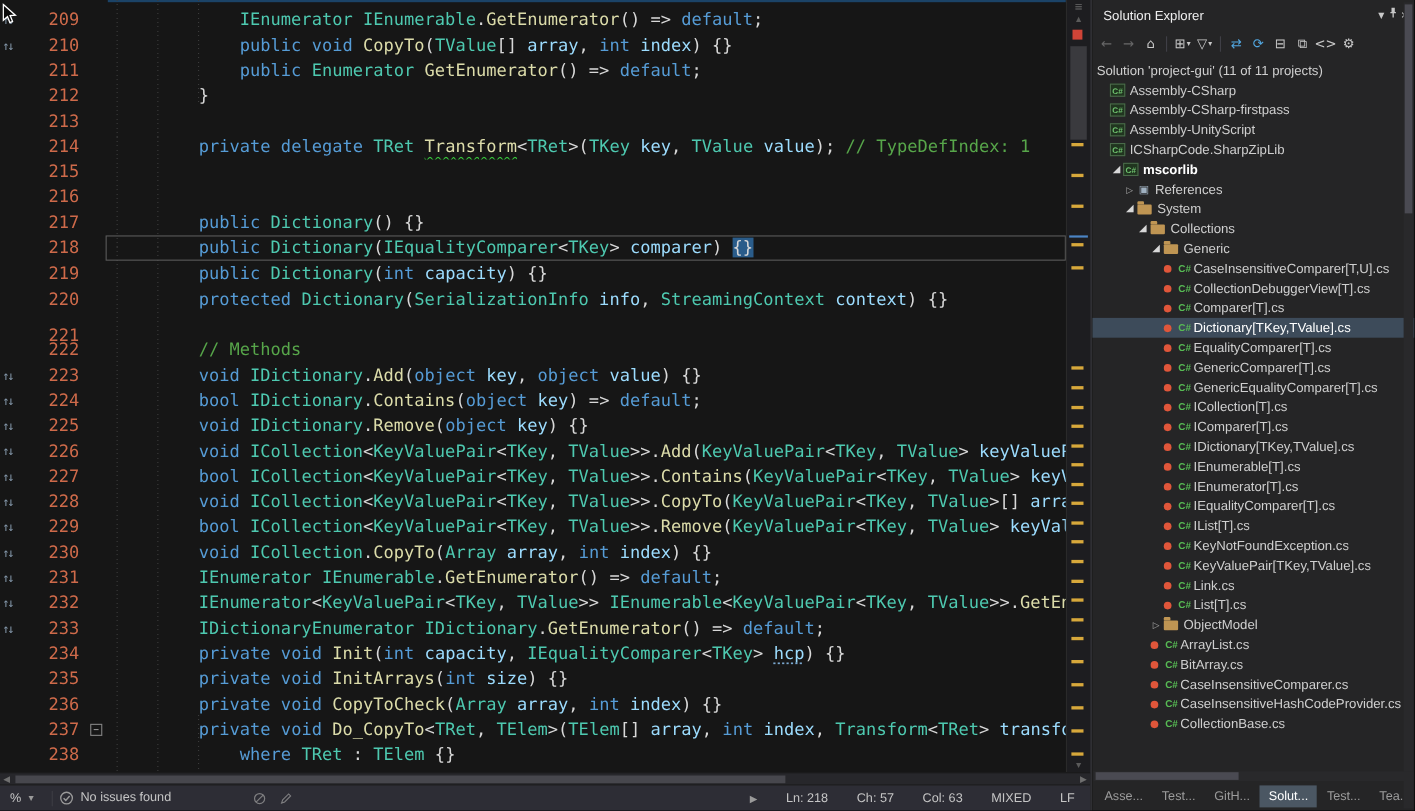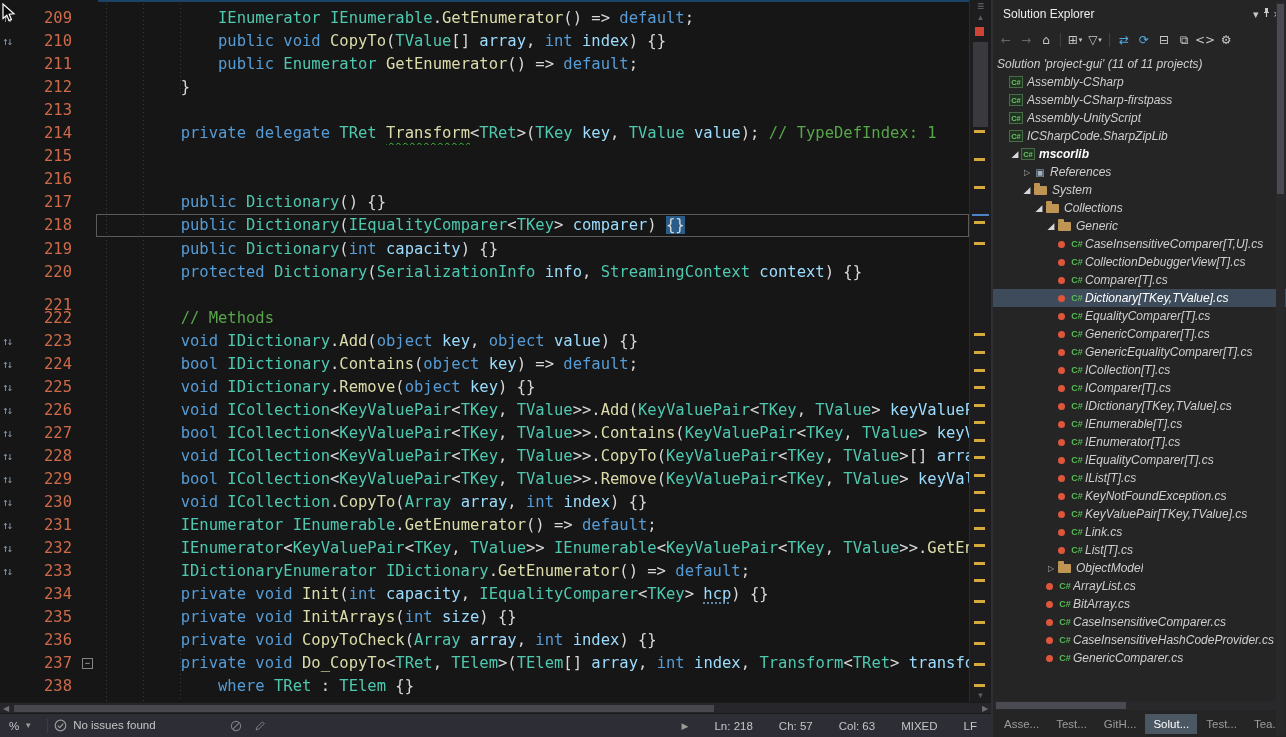--- a/index.html
+++ b/index.html
@@ -73,21 +73,21 @@
   .trow{height:18px;display:flex;align-items:center;font-size:12px;color:#cfcfcf;white-space:nowrap;}
   .trow.selected{background:var(--row-selected);color:#ffffff;}
   .arrow{width:12px;font-size:8px;color:#ababab;text-align:center;flex:none;font-family:"DejaVu Sans",sans-serif;}
   .arrow.expanded{color:#d8d8d8;font-size:9px;}
   .dot{width:7px;height:7px;border-radius:50%;background:var(--file-dot);margin:0 4px 0 1px;flex:none;}
   .ico-cs{color:var(--csharp-icon);font-size:9px;font-weight:bold;width:16px;text-align:center;flex:none;}
   .ico-proj{width:14px;height:12px;font-size:7.5px;font-weight:bold;color:#6fc26f;background:#20351f;border:1px solid #4a6b4a;display:flex;align-items:center;justify-content:center;margin-right:4px;flex:none;}
   .ico-ref{color:#9fb0c0;font-size:10px;width:14px;text-align:center;margin-right:3px;flex:none;font-family:"DejaVu Sans",sans-serif;}
   .ico-folder{width:13px;height:9px;background:var(--folder-icon);position:relative;margin:1px 5px 0 1px;border-radius:1px;flex:none;}
   .ico-folder::before{content:"";position:absolute;top:-3px;left:0;width:6px;height:3px;background:inherit;border-radius:1px 1px 0 0;}
-  .tlabel{overflow:hidden;font-style:italic;}
+  .tlabel{overflow:hidden;}
   .tlabel.bold{font-weight:bold;color:#ffffff;}
   .se-vscroll{position:absolute;right:1px;top:2px;bottom:2px;width:9px;background:#29292b;}
   .se-vthumb{position:absolute;top:2px;left:1px;width:7px;height:190px;background:#4a4a52;}
   .se-hscroll{height:9px;position:relative;background:#29292b;margin:0 1px;}
   .se-hthumb{position:absolute;left:2px;top:1px;width:130px;height:7px;background:#4a4a52;}
   .se-tabs{height:27px;display:flex;align-items:center;padding:1px 3px;gap:1px;text-align:right;}
   .tab{padding:4px 8px;font-size:11.5px;color:#9c9c9c;}
   .tab.active{background:#4b5763;color:#ffffff;}
 </style>
 </head>
@@ -399,21 +399,21 @@
           <span class="tlabel">CaseInsensitiveComparer.cs</span>
         </div>
         <div class="trow" style="padding-left: 52px;">
           <span class="dot"></span>
           <span class="ico-cs">C#</span>
           <span class="tlabel">CaseInsensitiveHashCodeProvider.cs</span>
         </div>
         <div class="trow" style="padding-left: 52px;">
           <span class="dot"></span>
           <span class="ico-cs">C#</span>
-          <span class="tlabel">GenericComparer.cs</span>
+          <span class="tlabel">CollectionBase.cs</span>
         </div>
       </div>
     <div class="se-vscroll">
       <div class="se-vthumb"></div>
     </div>
     <div class="se-hscroll">
       <div class="se-hthumb"></div>
     </div>
     <div class="se-tabs" id="se-tabs">
         <div class="tab">Asse...</div>

